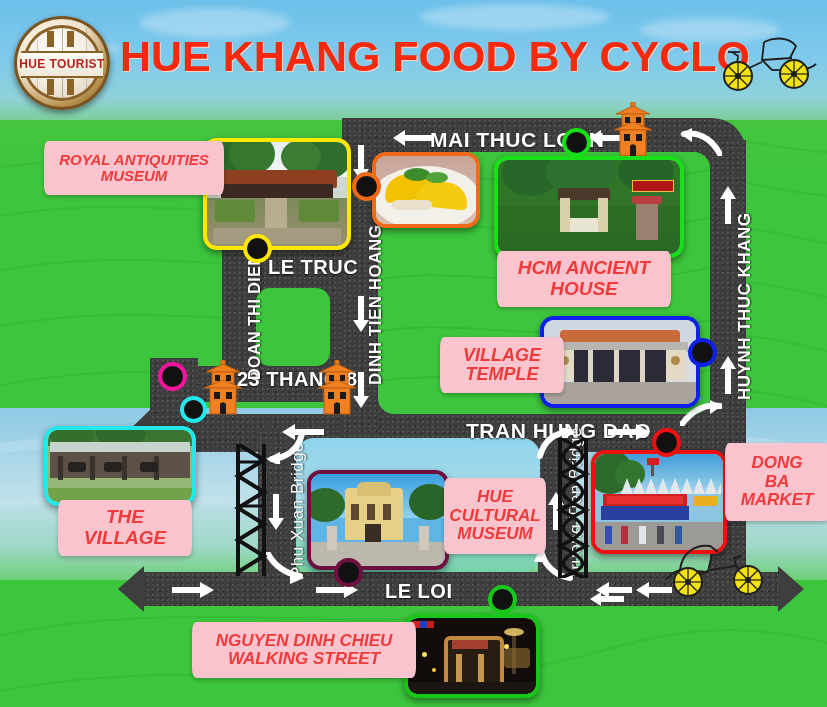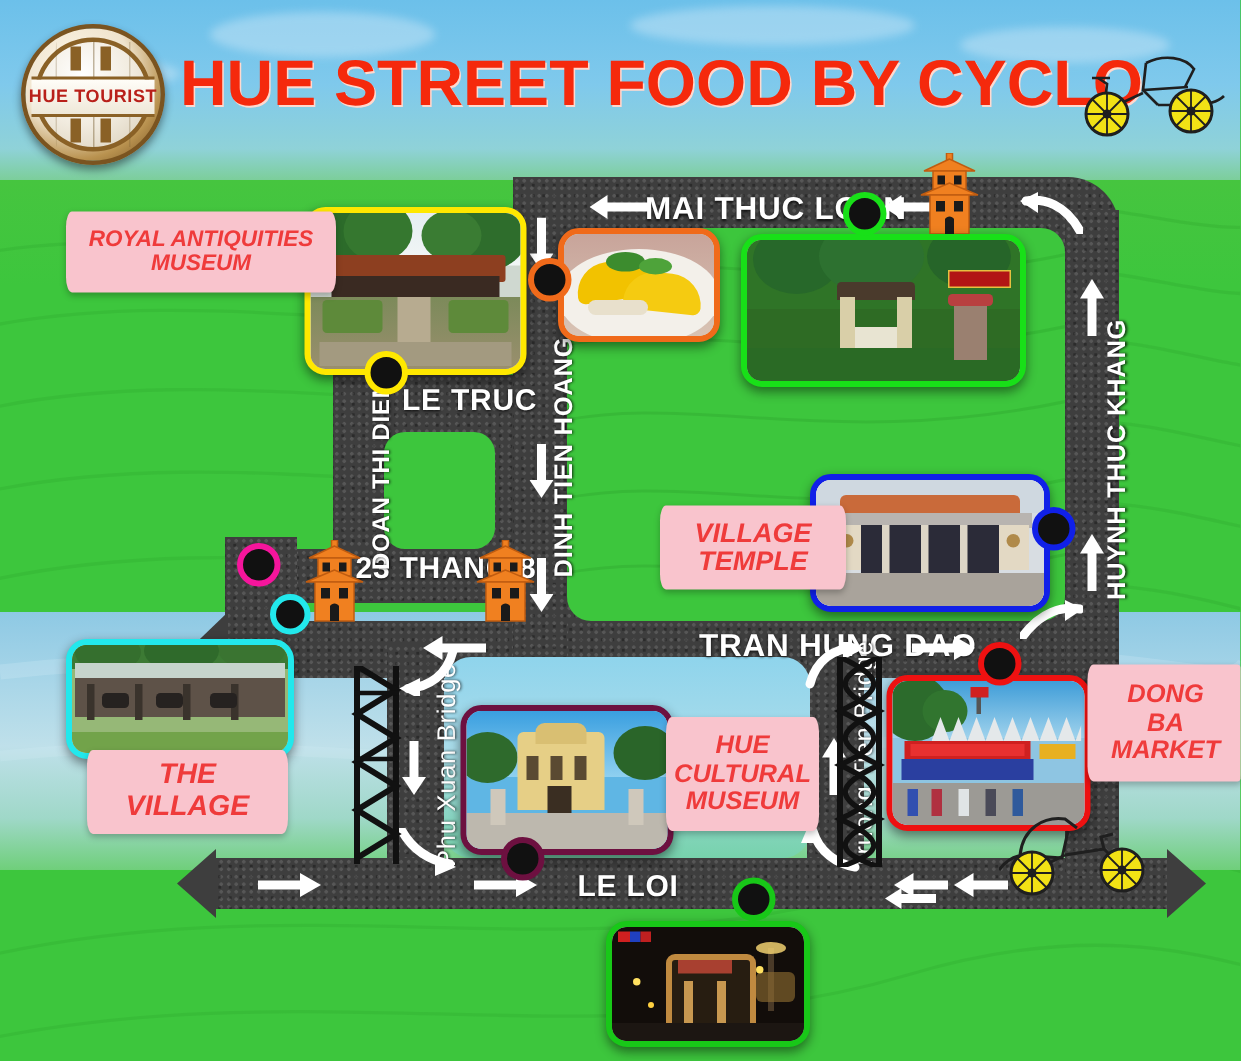--- a/index.html
+++ b/index.html
@@ -553,20 +553,26 @@
   <div class="dot" style="left:488px;top:585px;width:21px;height:21px;border:4px solid #18c818;"></div>
 
   <div class="callout" style="left:44px;top:141px;width:164px;height:46px;font-size:15px;">
     <div>
       <div>ROYAL ANTIQUITIES</div>
       <div>MUSEUM</div>
     </div>
   </div>
 
 
+  <div class="callout" style="left:497px;top:251px;width:158px;height:48px;font-size:19px;">
+    <div>
+      <div>HCM ANCIENT</div>
+      <div>HOUSE</div>
+    </div>
+  </div>
 
 
   <div class="callout" style="left:440px;top:337px;width:108px;height:48px;font-size:18px;">
     <div>
       <div>VILLAGE</div>
       <div>TEMPLE</div>
     </div>
   </div>
 
   <div class="callout" style="left:58px;top:500px;width:118px;height:48px;font-size:19px;">
@@ -585,20 +591,26 @@
   </div>
 
   <div class="callout" style="left:725px;top:443px;width:88px;height:70px;font-size:17px;">
     <div>
       <div>DONG</div>
       <div>BA</div>
       <div>MARKET</div>
     </div>
   </div>
 
+  <div class="callout" style="left:192px;top:622px;width:208px;height:48px;font-size:17px;">
+    <div>
+      <div>NGUYEN DINH CHIEU</div>
+      <div>WALKING STREET</div>
+    </div>
+  </div>
 
   <svg style="position:absolute;left:666px;top:536px;width:110px;height:62px;">
     <g stroke="#1f1f1f" stroke-width="2" fill="none">
       <path d="M14 34 C 16 16, 30 8, 44 10 L 52 16"></path>
       <path d="M14 34 L 42 36 L 46 18"></path>
       <path d="M20 46 L 44 34"></path>
       <path d="M44 34 L 70 30"></path>
       <path d="M70 30 L 82 42"></path>
       <path d="M70 30 L 68 22 L 76 20"></path>
       <path d="M0 44 C 6 36, 12 34, 18 34"></path>
@@ -630,21 +642,21 @@
         <div class="mer-b"></div>
       <div class="barT" style="left:30px;top:12px;"></div>
       <div class="barT" style="left:50px;top:12px;"></div>
       <div class="barT" style="left:30px;bottom:12px;"></div>
       <div class="barT" style="left:50px;bottom:12px;"></div>
       <div class="band">
         <span>HUE TOURIST</span>
       </div>
     </div>
 
-    <div class="title">HUE STREET FOOD BY CYCLO</div>
+    <div class="title">HUE KHANG FOOD BY CYCLO</div>
 
     <svg class="cyclo-header" viewBox="0 0 100 56">
       <g stroke="#1f1f1f" stroke-width="1.8" fill="none">
         <path d="M46 6 C 58 0, 72 2, 78 10 L 72 22"></path>
         <path d="M46 6 L 44 24 L 74 22"></path>
         <path d="M44 24 L 54 34"></path>
         <path d="M18 38 L 44 26"></path>
         <path d="M18 38 L 20 20 L 14 16"></path>
         <path d="M10 16 L 22 16"></path>
         <path d="M54 34 L 76 34"></path>

